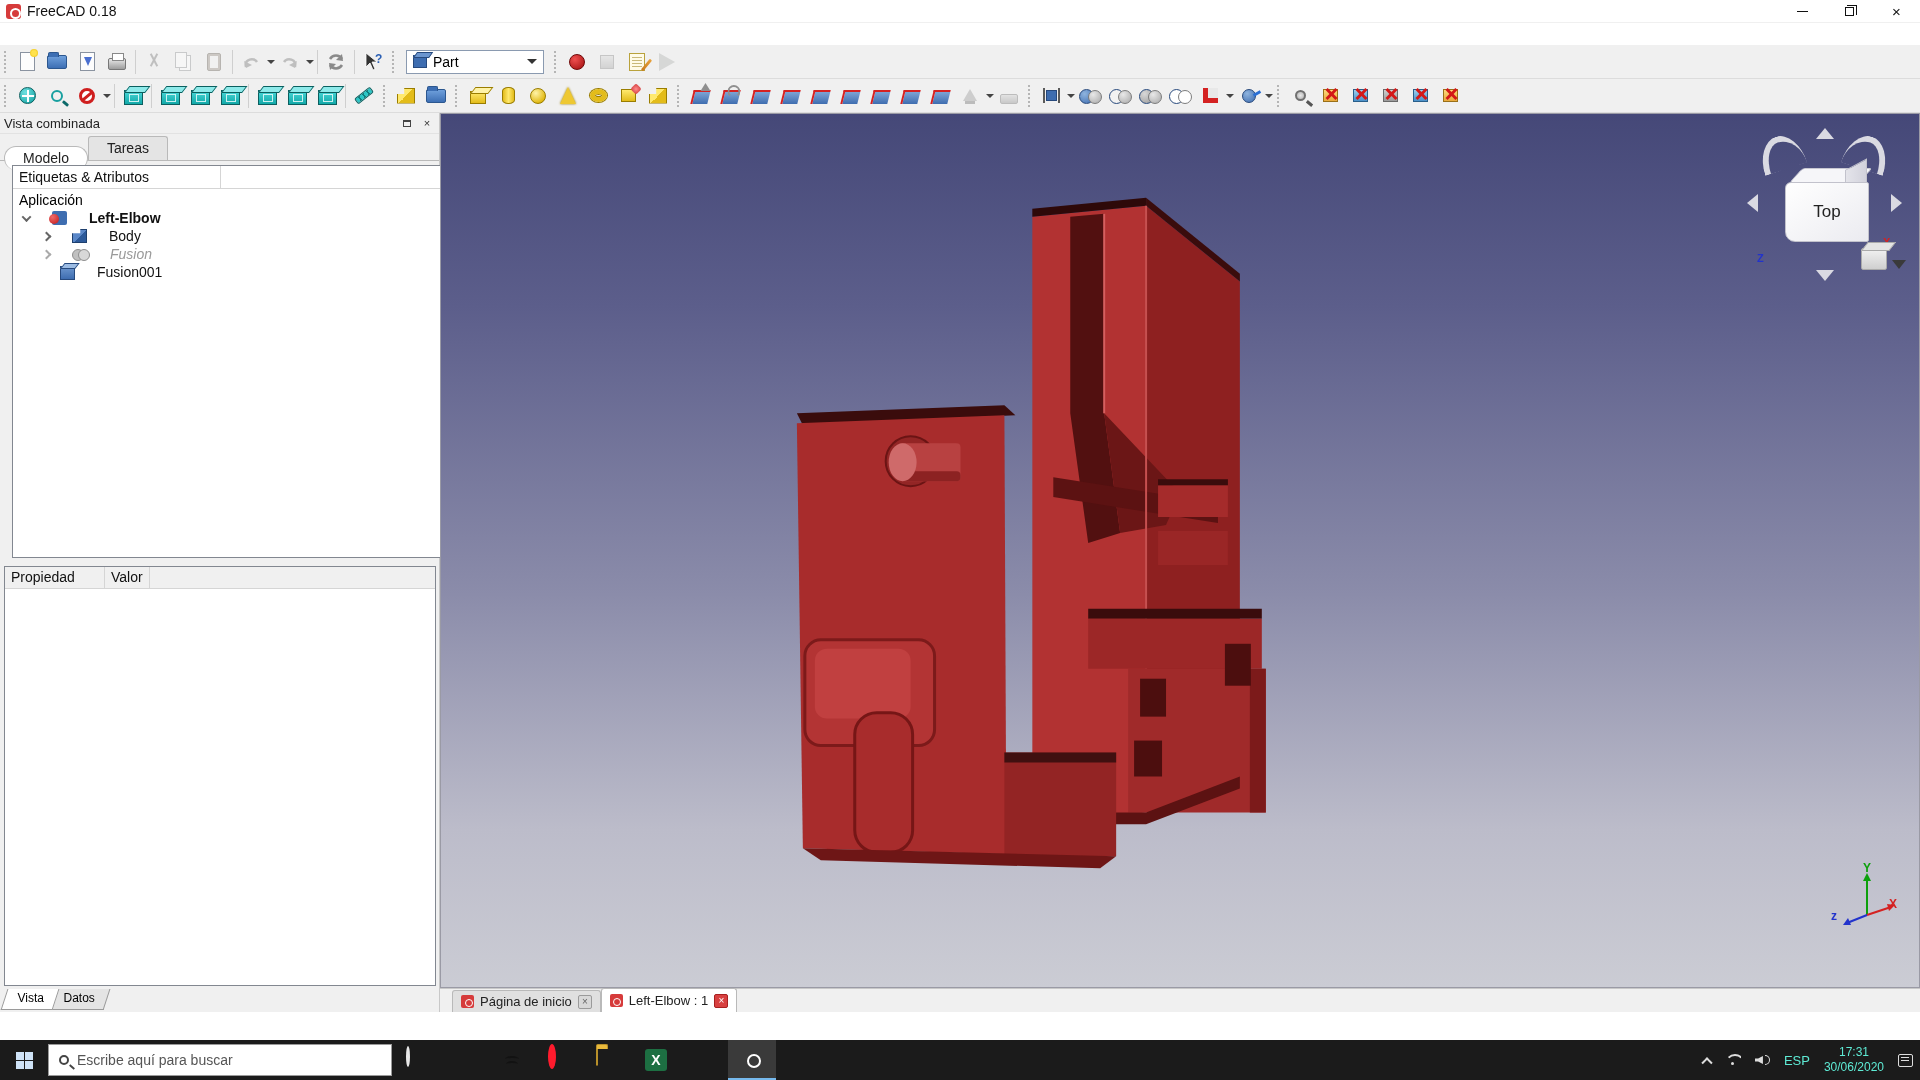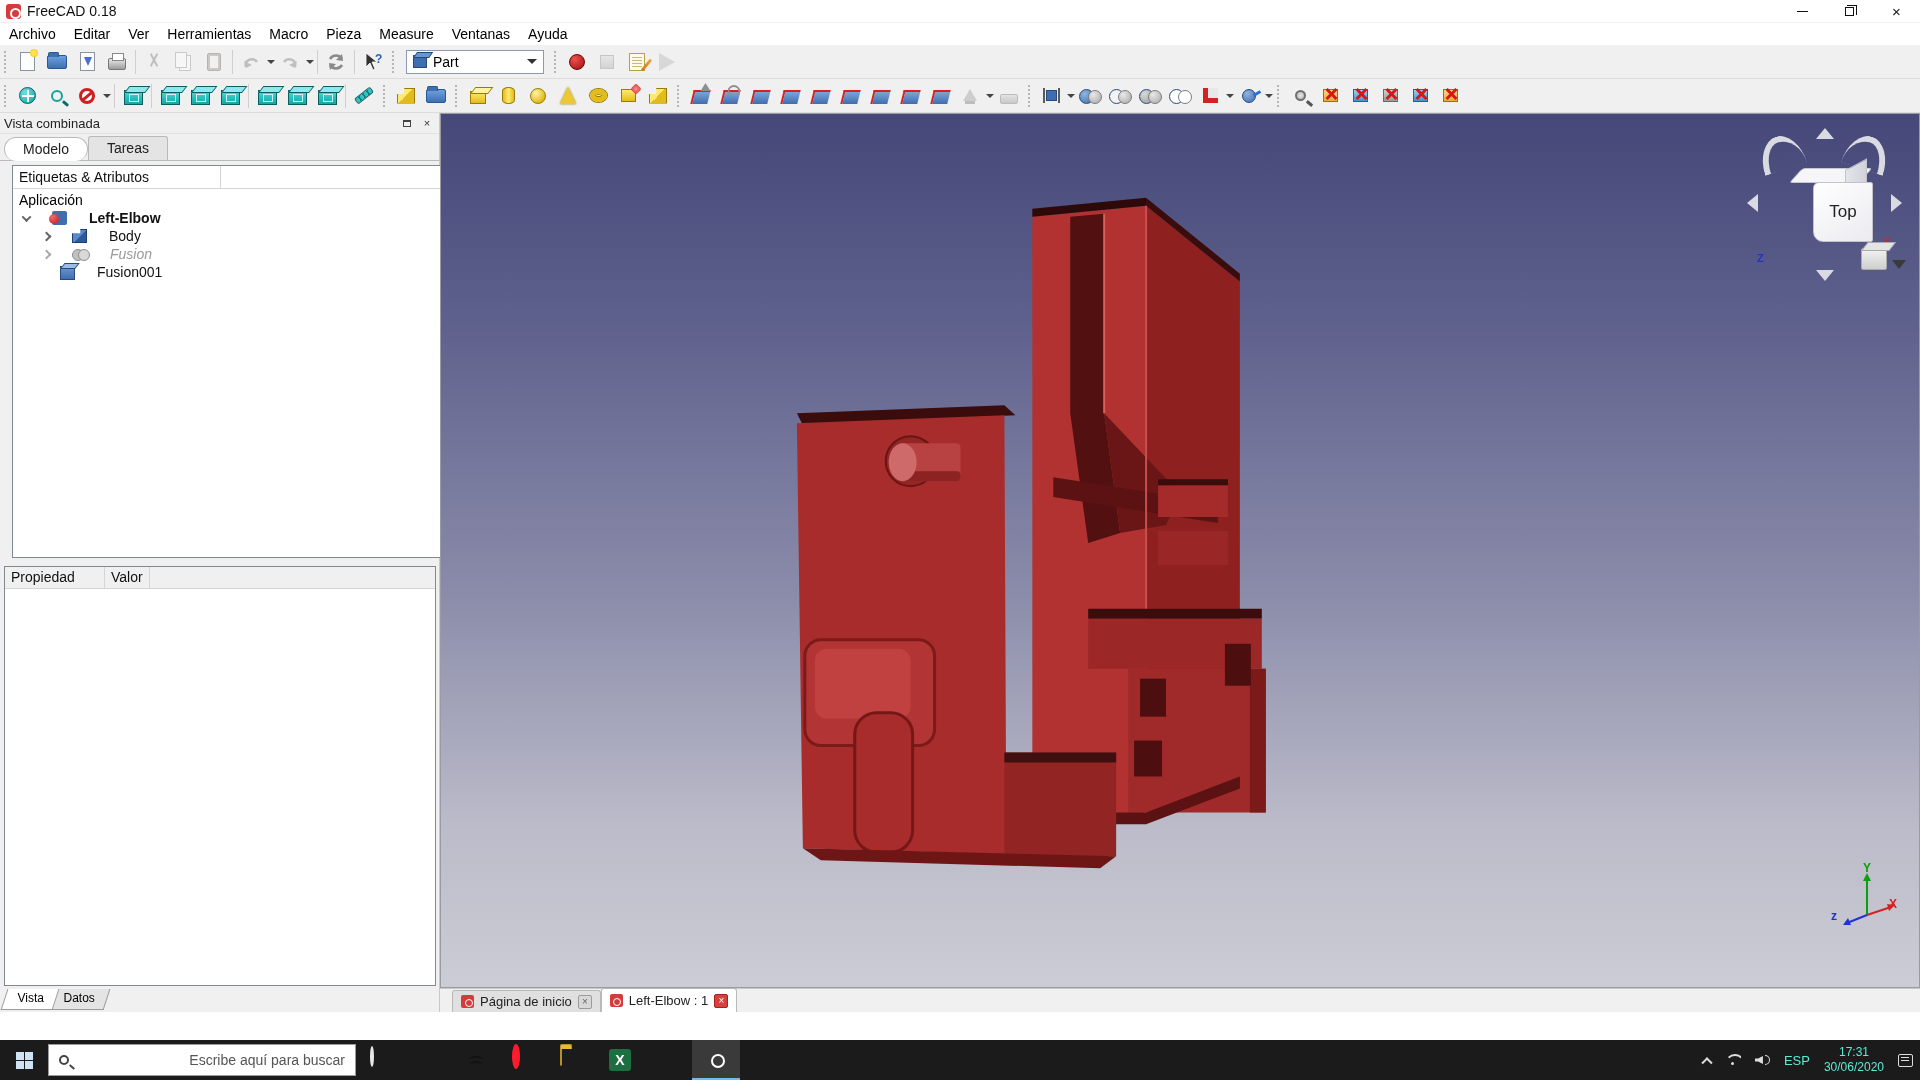--- a/index.html
+++ b/index.html
@@ -120,21 +120,21 @@
   .main{position:absolute;left:0;top:113px;width:1920px;height:899px;background:#f0f0f0;}
 
   
   .combo-panel{position:absolute;left:0;top:0;width:440px;height:899px;background:#f0f0f0;border-right:1px solid #c8c8c8;}
   .panel-header{height:21px;display:flex;align-items:center;padding:0 4px;font-size:13px;color:#222;background:#f0f0f0;border-bottom:1px solid #e2e2e2;}
   .ph-btns{margin-left:auto;display:flex;gap:4px;}
   .phb{width:16px;height:14px;display:flex;align-items:center;justify-content:center;color:#333;font-size:11px;border:1px solid transparent;}
   .phb .float-g{width:8px;height:7px;border:1px solid #444;border-top:2px solid #444;}
   .panel-tabs{display:flex;align-items:flex-end;height:27px;padding-left:4px;gap:0;border-bottom:1px solid #b9b9b9;}
   .ptab{font-size:14px;color:#222;padding:3px 18px 4px;border:1px solid #b9b9b9;border-bottom:none;background:#e4e4e4;border-radius:3px 3px 0 0;}
-  .ptab.active{background:#ffffff;height:24px;position:relative;top:1px;border-radius:12px;}
+  .ptab.active{background:#ffffff;height:24px;position:relative;top:10px;border-radius:12px;}
   .treebox{position:absolute;left:12px;top:52px;width:432px;height:393px;background:#fff;border:1px solid #828790;overflow:hidden;font-size:14px;}
   .tree-colhead{height:23px;border-bottom:1px solid #d5d5d5;display:flex;align-items:center;}
   .tree-colhead span{padding:0 6px;border-right:1px solid #d5d5d5;height:100%;display:flex;align-items:center;width:208px;color:#111;}
   .tree-row{display:flex;align-items:center;height:18px;gap:22px;color:#111;}
   .tree-root{padding:3px 0 1px 6px;}
   .chev{width:7px;height:7px;border-right:2px solid #666;border-bottom:2px solid #666;display:inline-block;flex:none;}
   .chev.down{transform:rotate(45deg) translate(-1px,-1px);}
   .chev.right{transform:rotate(-45deg);}
   .ti{width:15px;height:14px;position:relative;flex:none;}
   .ti-doc{background:#3e6db0;border-radius:2px;}
@@ -155,21 +155,21 @@
   .bottom-tabs{position:absolute;left:4px;top:876px;height:21px;display:flex;font-size:12px;}
   .btab{padding:2px 12px 3px;border:1px solid #9a9a9a;border-top:none;background:#e4e4e4;transform:skewX(-18deg);margin-right:-6px;}
   .btab span{display:inline-block;transform:skewX(18deg);}
   .btab.active{background:#fff;z-index:2;}
 
   
   .viewport{position:absolute;left:440px;top:0;width:1480px;height:875px;background:linear-gradient(180deg,#454878 0%,#5c5e8b 22%,#8b8caa 55%,#bcbcca 82%,#cbccd4 100%);border:1px solid #9a9aa5;overflow:hidden;}
   .model-svg{position:absolute;left:0;top:0;width:100%;height:100%;}
 
   .navcluster{position:absolute;right:14px;top:6px;width:160px;height:172px;}
-  .navcube-face{position:absolute;left:40px;top:62px;width:60px;height:60px;background:linear-gradient(145deg,#ffffff,#ebebf0);border:1px solid #c2c2cc;border-radius:6px 2px 2px 10px;display:flex;align-items:center;justify-content:center;font-size:17px;color:#222;margin-left:28px;}
+  .navcube-face{position:absolute;left:40px;top:62px;width:84px;height:60px;background:linear-gradient(145deg,#ffffff,#ebebf0);border:1px solid #c2c2cc;border-radius:6px 2px 2px 10px;display:flex;align-items:center;justify-content:center;font-size:17px;color:#222;}
   .navcube-top{position:absolute;left:44px;top:48px;width:70px;height:15px;background:#f6f6f9;border:1px solid #c8c8d2;transform:skewX(-42deg);transform-origin:bottom left;border-radius:3px;}
   .navcube-side{position:absolute;left:100px;top:50px;width:22px;height:64px;background:linear-gradient(90deg,#e4e4ea,#d2d2dc);border:1px solid #c2c2cc;transform:skewY(-28deg);transform-origin:top left;display:flex;align-items:center;justify-content:center;}
   .navcube-side span{writing-mode:vertical-rl;font-size:7px;color:#555;letter-spacing:1px;}
   .nav-tri{position:absolute;width:0;height:0;}
   .nav-tri.up{left:71px;top:8px;border-left:9px solid transparent;border-right:9px solid transparent;border-bottom:11px solid #dadae2;}
   .nav-tri.down{left:71px;top:150px;border-left:9px solid transparent;border-right:9px solid transparent;border-top:11px solid #dadae2;}
   .nav-tri.left{left:2px;top:74px;border-top:9px solid transparent;border-bottom:9px solid transparent;border-right:11px solid #dadae2;}
   .nav-tri.right{left:146px;top:74px;border-top:9px solid transparent;border-bottom:9px solid transparent;border-left:11px solid #dadae2;}
   .nav-arc{position:absolute;width:44px;height:34px;border:6px solid #dadae2;border-bottom:none;border-radius:50% 50% 0 0/100% 100% 0 0;}
   .nav-arc.l{left:14px;top:16px;border-right:none;transform:rotate(-18deg);}
@@ -204,21 +204,21 @@
   .mouse-ico::after{content:"";position:absolute;left:4px;top:0;width:1.5px;height:6px;background:#333;}
   .nav-style{display:flex;align-items:center;gap:4px;}
   .status-sep{width:1px;height:20px;background:#c8c8c8;}
   .dims{padding-right:4px;}
 
   
   .taskbar{position:absolute;left:0;top:1040px;width:1920px;height:40px;background:#1b1b1b;display:flex;align-items:center;}
   .start-btn{width:48px;height:40px;display:flex;align-items:center;justify-content:center;}
   .winlogo{width:17px;height:17px;display:grid;grid-template-columns:8px 8px;grid-template-rows:8px 8px;gap:1px;}
   .winlogo i{background:#cfe3f7;}
-  .searchbox{width:308px;height:32px;background:#ffffff;border:1px solid #9a9a9a;display:flex;align-items:center;gap:8px;padding:0 10px;font-size:14px;color:#555;justify-content:space-between;}
+  .searchbox{width:344px;height:32px;background:#ffffff;border:1px solid #9a9a9a;display:flex;align-items:center;gap:8px;padding:0 10px;font-size:14px;color:#555;}
   .s-mag{width:10px;height:10px;border:2px solid #444;border-radius:50%;position:relative;flex:none;}
   .s-mag::after{content:"";position:absolute;left:8px;top:9px;width:6px;height:2px;background:#444;transform:rotate(40deg);}
   .tb-icons{display:flex;height:40px;}
   .tb-app{width:48px;height:40px;display:flex;align-items:center;justify-content:center;position:relative;}
   .tb-app.active-app{background:#3a3a3a;box-shadow:inset 0 -2px 0 #76b9ed;}
   .ap{width:24px;height:24px;position:relative;}
   .cortana{width:20px;height:20px;border:2px solid #e8e8e8;border-radius:50%;margin:2px;}
   .darkapp{width:22px;height:22px;background:linear-gradient(#274b73,#16293f);border-radius:4px;margin:1px;}
   .spotify{width:22px;height:22px;border-radius:50%;background:#1ed760;margin:1px;overflow:hidden;}
   .spotify::before{content:"";position:absolute;left:5px;top:8px;width:14px;height:4px;border-top:2.5px solid #121212;border-radius:50%;}
@@ -257,31 +257,20 @@
         </div>
       <div class="wbtn">
           <span class="glyph-max"></span>
         </div>
       <div class="wbtn wbtn-close">
           <span class="glyph-close">×</span>
         </div>
     </div>
   </div>
 
-  <div class="menubar">
-    <span class="menu-item">Archivo</span>
-    <span class="menu-item">Editar</span>
-    <span class="menu-item">Ver</span>
-    <span class="menu-item">Herramientas</span>
-    <span class="menu-item">Macro</span>
-    <span class="menu-item">Pieza</span>
-    <span class="menu-item">Measure</span>
-    <span class="menu-item">Ventanas</span>
-    <span class="menu-item">Ayuda</span>
-  </div>
 
   <div class="tb tb1">
     <span class="grip"></span>
     <span class="tbi">
         <i class="ic pg pg-new"></i>
       </span>
     <span class="tbi">
         <i class="ic folder"></i>
       </span>
     <span class="tbi">

